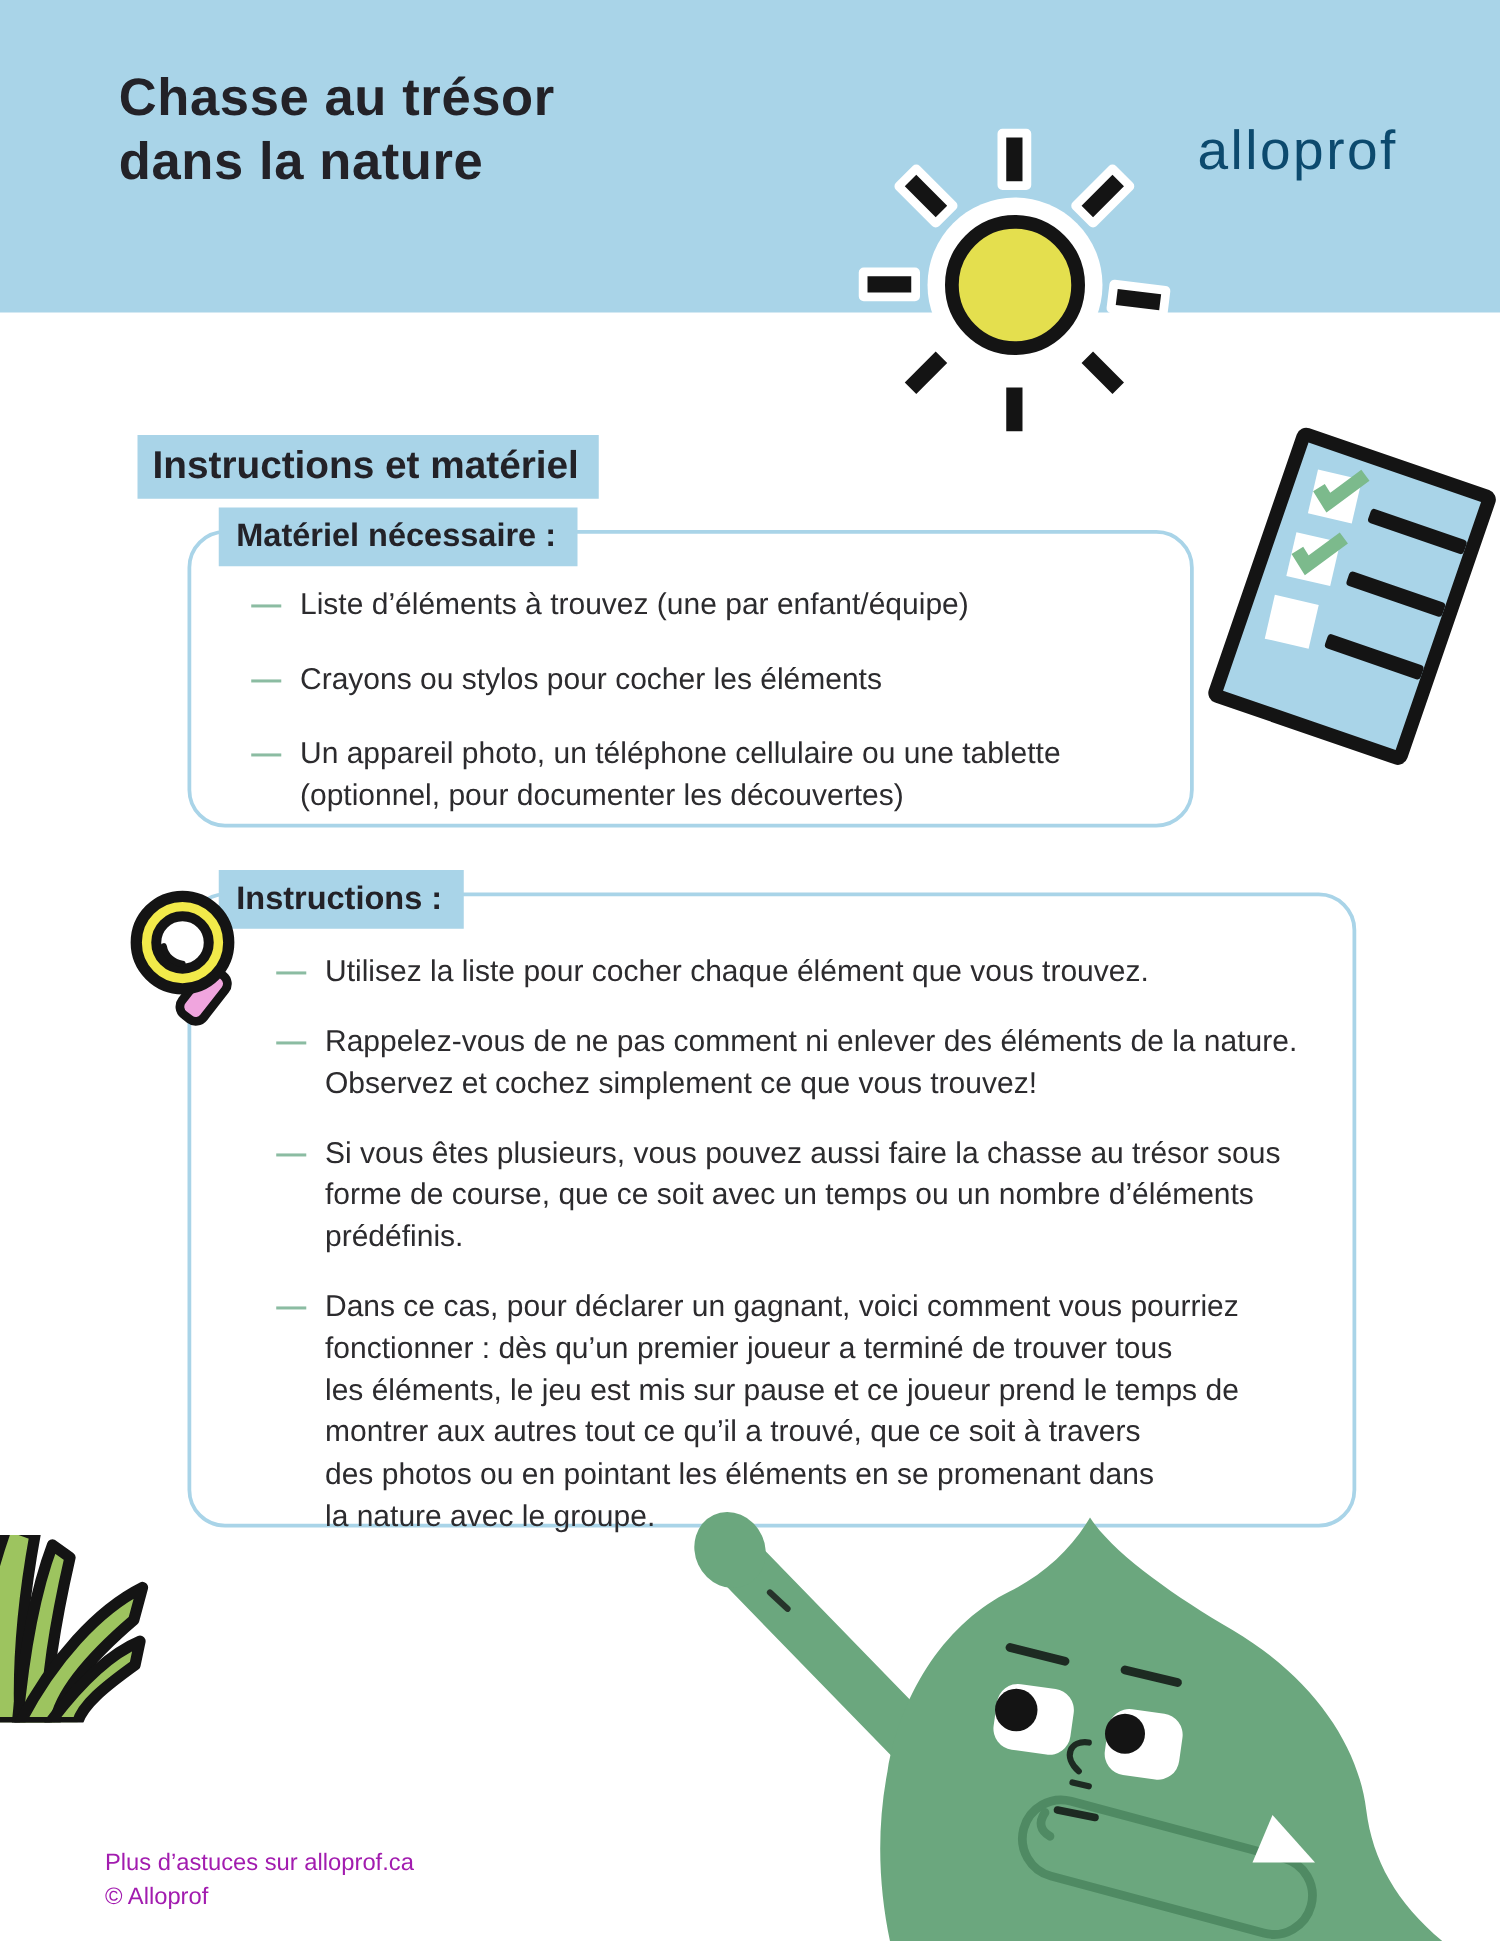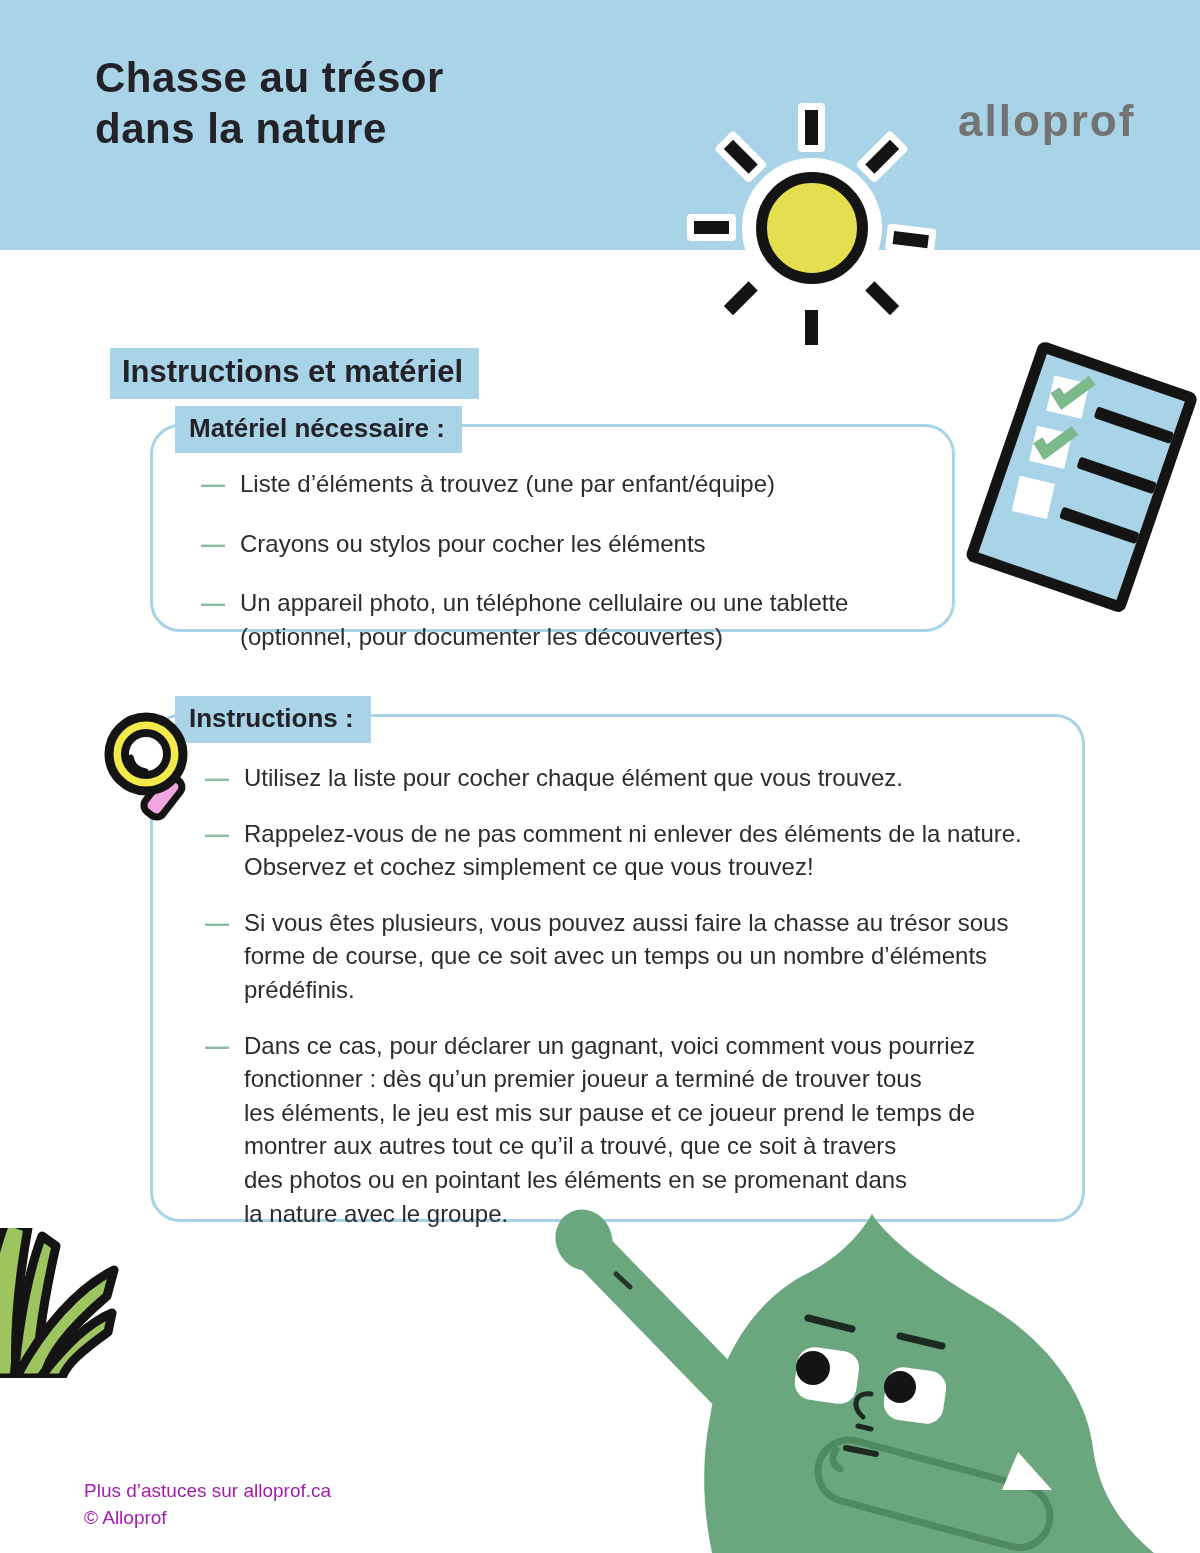--- a/index.html
+++ b/index.html
@@ -19,22 +19,22 @@
   .page{
     position:relative;width:1200px;height:1553px;background:#ffffff;
     overflow:hidden;font-family:"Liberation Sans",sans-serif;color:var(--body-ink);
   }
   .band{position:absolute;left:0;top:0;width:1200px;height:250px;background:var(--blue);}
   .title{
     position:absolute;left:95px;top:52px;font-size:42px;font-weight:800;
     color:var(--ink);line-height:1.22;white-space:pre-line;letter-spacing:.5px;
   }
   .logo{
-    position:absolute;left:958px;top:96px;font-size:44px;font-weight:700;
-    color:#737373;letter-spacing:2px;
+    position:absolute;left:958px;top:96px;font-size:44px;font-weight:400;
+    color:#0c4a6e;letter-spacing:2px;
   }
   
   .sun{position:absolute;left:812px;top:228px;width:0;height:0;}
   .sun .halo{position:absolute;left:-70px;top:-70px;width:140px;height:140px;border-radius:50%;background:#fff;}
   .sun .disc{position:absolute;left:-56px;top:-56px;width:112px;height:112px;border-radius:50%;
     background:var(--sun-yellow);border:11px solid #141414;box-sizing:border-box;}
   .sun .ray{position:absolute;left:-14px;top:-25px;width:13px;height:35px;background:#141414;
     border:7px solid #fff;border-radius:4px;}
   
   .checklist{
@@ -47,22 +47,22 @@
   .check-box{position:relative;width:36px;height:36px;background:#fff;flex:0 0 auto;transform:rotate(-6deg);}
   .check-box svg{position:absolute;left:-2px;top:-8px;overflow:visible;}
   .check-line{width:84px;height:12px;background:#141414;border-radius:3px;margin-top:10px;}
   
   .section-heading{
     position:absolute;left:110px;top:308px;background:var(--blue);
     padding:6px 16px 9px 12px;font-size:31px;font-weight:800;color:var(--ink);margin-top:40px;
   }
   
   .panel{position:absolute;border:3px solid var(--blue);border-radius:30px;background:#fff;box-sizing:border-box;}
-  .panel-materials{left:150px;top:424px;width:805px;height:208px;}
-  .panel-instructions{left:150px;top:714px;width:935px;height:508px;}
+  .panel-materials{left:150px;top:424px;width:805px;height:238px;}
+  .panel-instructions{left:150px;top:714px;width:935px;height:508px;padding-left:16px;}
   .chip{
     position:absolute;top:-21px;left:22px;background:var(--blue);
     padding:7px 17px 9px 14px;font-size:26px;font-weight:800;color:var(--ink);white-space:nowrap;
   }
   .items{list-style:none;margin:0;}
   .panel-materials .items{padding:40px 30px 0 48px;}
   .panel-instructions .items{padding:44px 30px 0 52px;}
   .items li{display:flex;gap:15px;margin-bottom:26px;align-items:flex-start;}
   .panel-instructions .items li{margin-bottom:22px;}
   .dash{color:var(--dash-green);font-weight:700;font-size:24px;line-height:1.4;flex:0 0 auto;}

